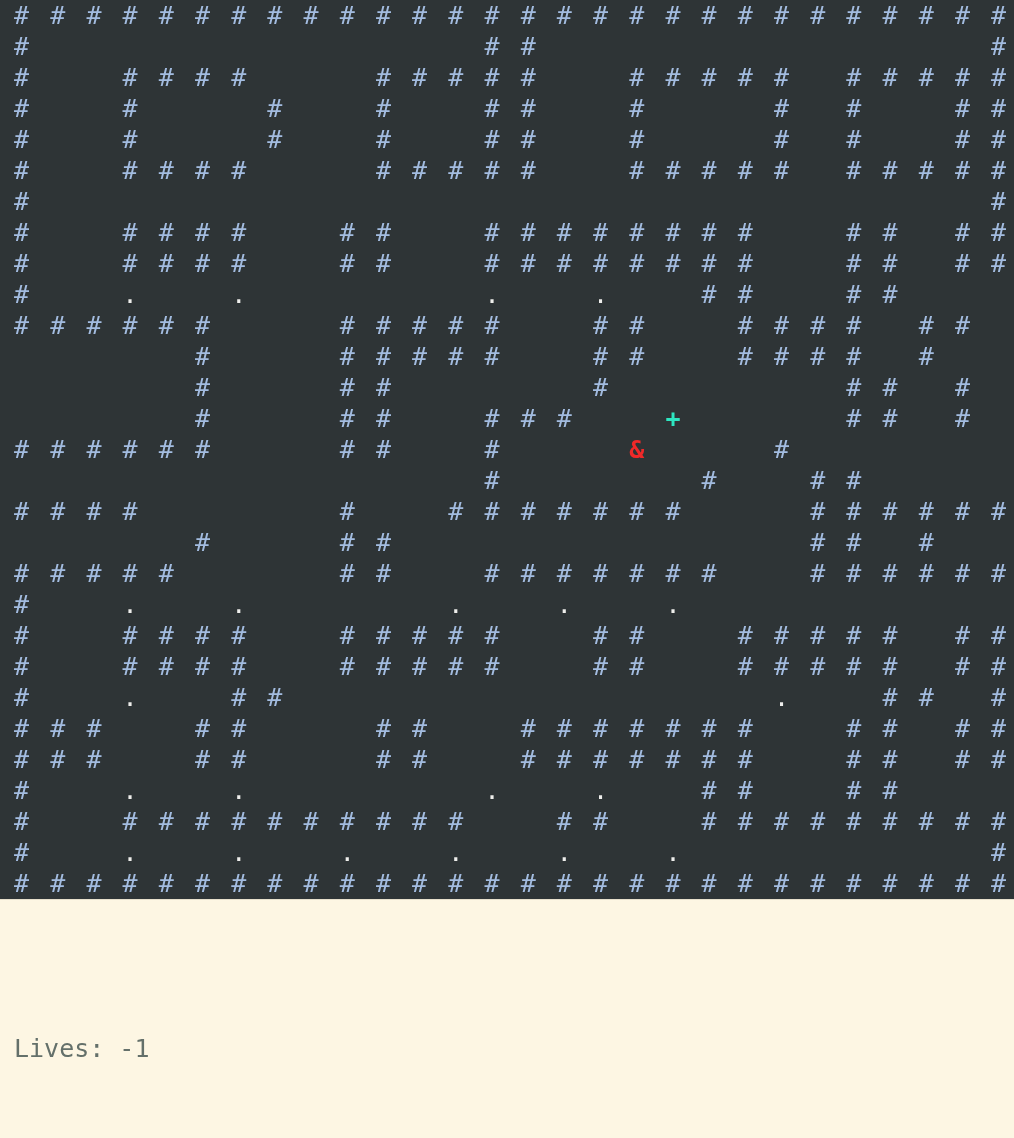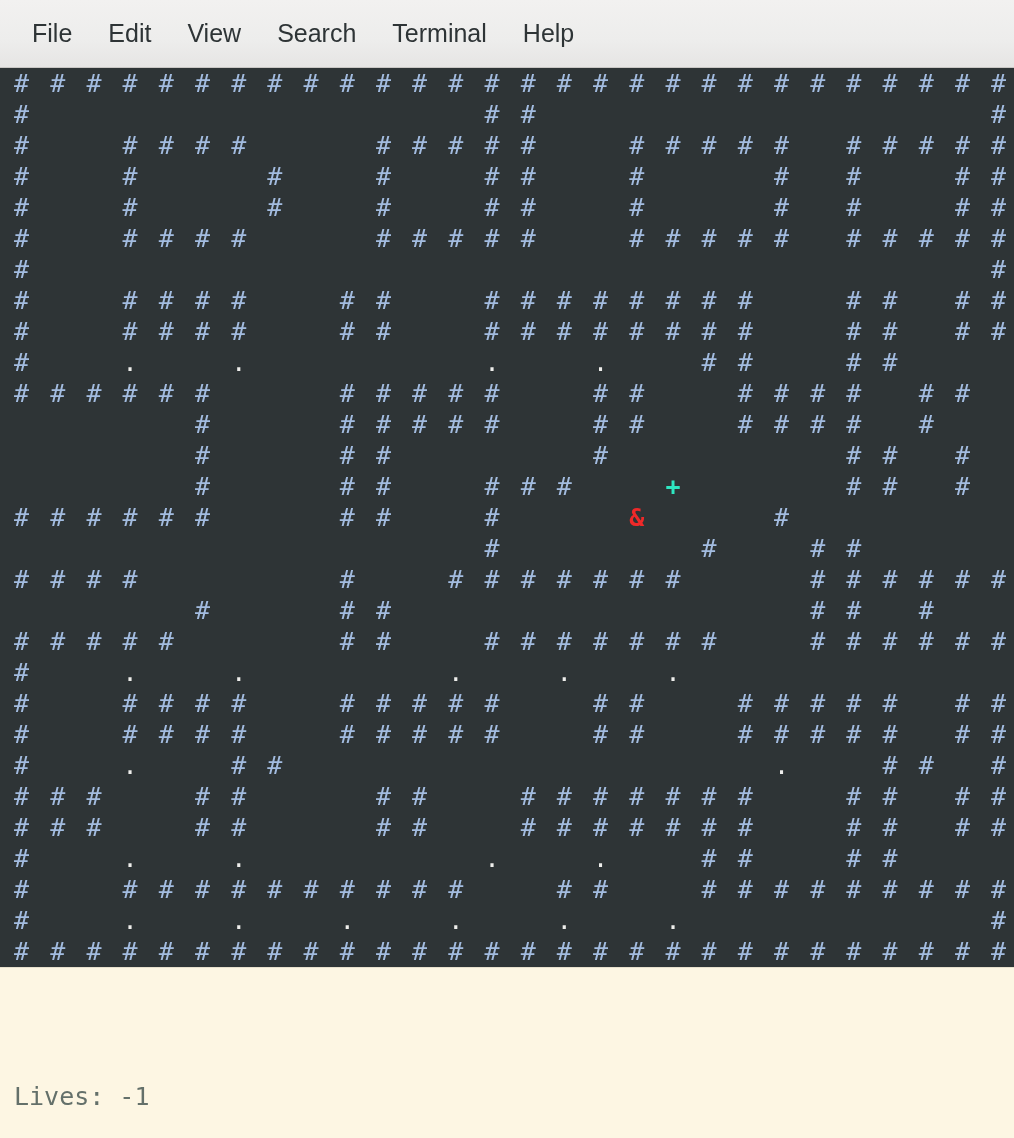--- a/index.html
+++ b/index.html
@@ -78,35 +78,27 @@
     width:1014px;
     padding:14px 0 0 14px;
     box-sizing:border-box;
     font-family:"DejaVu Sans Mono","Liberation Mono",monospace;
     font-size:25px;
     line-height:32px;
     color:#64706a;
     background:transparent;
     white-space:pre;
   }
-  .status .srow{display:block;height:32px;white-space:pre;}
+  .status .srow{display:block;height:32px;white-space:pre;margin-top:20px;}
 </style>
 </head>
 <body>
 
 <div class="window">
 
-  <div class="menubar">
-    <div class="menuitem">File</div>
-    <div class="menuitem">Edit</div>
-    <div class="menuitem">View</div>
-    <div class="menuitem">Search</div>
-    <div class="menuitem">Terminal</div>
-    <div class="menuitem">Help</div>
-  </div>
 
   <div class="termbody">
 
     <div class="game" id="maze"><span class="grow"><span class="c-wall">#</span><span class="c-wall">#</span><span class="c-wall">#</span><span class="c-wall">#</span><span class="c-wall">#</span><span class="c-wall">#</span><span class="c-wall">#</span><span class="c-wall">#</span><span class="c-wall">#</span><span class="c-wall">#</span><span class="c-wall">#</span><span class="c-wall">#</span><span class="c-wall">#</span><span class="c-wall">#</span><span class="c-wall">#</span><span class="c-wall">#</span><span class="c-wall">#</span><span class="c-wall">#</span><span class="c-wall">#</span><span class="c-wall">#</span><span class="c-wall">#</span><span class="c-wall">#</span><span class="c-wall">#</span><span class="c-wall">#</span><span class="c-wall">#</span><span class="c-wall">#</span><span class="c-wall">#</span><span class="c-wall">#</span></span><span class="grow"><span class="c-wall">#</span><span class="c-empty">&nbsp;</span><span class="c-empty">&nbsp;</span><span class="c-empty">&nbsp;</span><span class="c-empty">&nbsp;</span><span class="c-empty">&nbsp;</span><span class="c-empty">&nbsp;</span><span class="c-empty">&nbsp;</span><span class="c-empty">&nbsp;</span><span class="c-empty">&nbsp;</span><span class="c-empty">&nbsp;</span><span class="c-empty">&nbsp;</span><span class="c-empty">&nbsp;</span><span class="c-wall">#</span><span class="c-wall">#</span><span class="c-empty">&nbsp;</span><span class="c-empty">&nbsp;</span><span class="c-empty">&nbsp;</span><span class="c-empty">&nbsp;</span><span class="c-empty">&nbsp;</span><span class="c-empty">&nbsp;</span><span class="c-empty">&nbsp;</span><span class="c-empty">&nbsp;</span><span class="c-empty">&nbsp;</span><span class="c-empty">&nbsp;</span><span class="c-empty">&nbsp;</span><span class="c-empty">&nbsp;</span><span class="c-wall">#</span></span><span class="grow"><span class="c-wall">#</span><span class="c-empty">&nbsp;</span><span class="c-empty">&nbsp;</span><span class="c-wall">#</span><span class="c-wall">#</span><span class="c-wall">#</span><span class="c-wall">#</span><span class="c-empty">&nbsp;</span><span class="c-empty">&nbsp;</span><span class="c-empty">&nbsp;</span><span class="c-wall">#</span><span class="c-wall">#</span><span class="c-wall">#</span><span class="c-wall">#</span><span class="c-wall">#</span><span class="c-empty">&nbsp;</span><span class="c-empty">&nbsp;</span><span class="c-wall">#</span><span class="c-wall">#</span><span class="c-wall">#</span><span class="c-wall">#</span><span class="c-wall">#</span><span class="c-empty">&nbsp;</span><span class="c-wall">#</span><span class="c-wall">#</span><span class="c-wall">#</span><span class="c-wall">#</span><span class="c-wall">#</span></span><span class="grow"><span class="c-wall">#</span><span class="c-empty">&nbsp;</span><span class="c-empty">&nbsp;</span><span class="c-wall">#</span><span class="c-empty">&nbsp;</span><span class="c-empty">&nbsp;</span><span class="c-empty">&nbsp;</span><span class="c-wall">#</span><span class="c-empty">&nbsp;</span><span class="c-empty">&nbsp;</span><span class="c-wall">#</span><span class="c-empty">&nbsp;</span><span class="c-empty">&nbsp;</span><span class="c-wall">#</span><span class="c-wall">#</span><span class="c-empty">&nbsp;</span><span class="c-empty">&nbsp;</span><span class="c-wall">#</span><span class="c-empty">&nbsp;</span><span class="c-empty">&nbsp;</span><span class="c-empty">&nbsp;</span><span class="c-wall">#</span><span class="c-empty">&nbsp;</span><span class="c-wall">#</span><span class="c-empty">&nbsp;</span><span class="c-empty">&nbsp;</span><span class="c-wall">#</span><span class="c-wall">#</span></span><span class="grow"><span class="c-wall">#</span><span class="c-empty">&nbsp;</span><span class="c-empty">&nbsp;</span><span class="c-wall">#</span><span class="c-empty">&nbsp;</span><span class="c-empty">&nbsp;</span><span class="c-empty">&nbsp;</span><span class="c-wall">#</span><span class="c-empty">&nbsp;</span><span class="c-empty">&nbsp;</span><span class="c-wall">#</span><span class="c-empty">&nbsp;</span><span class="c-empty">&nbsp;</span><span class="c-wall">#</span><span class="c-wall">#</span><span class="c-empty">&nbsp;</span><span class="c-empty">&nbsp;</span><span class="c-wall">#</span><span class="c-empty">&nbsp;</span><span class="c-empty">&nbsp;</span><span class="c-empty">&nbsp;</span><span class="c-wall">#</span><span class="c-empty">&nbsp;</span><span class="c-wall">#</span><span class="c-empty">&nbsp;</span><span class="c-empty">&nbsp;</span><span class="c-wall">#</span><span class="c-wall">#</span></span><span class="grow"><span class="c-wall">#</span><span class="c-empty">&nbsp;</span><span class="c-empty">&nbsp;</span><span class="c-wall">#</span><span class="c-wall">#</span><span class="c-wall">#</span><span class="c-wall">#</span><span class="c-empty">&nbsp;</span><span class="c-empty">&nbsp;</span><span class="c-empty">&nbsp;</span><span class="c-wall">#</span><span class="c-wall">#</span><span class="c-wall">#</span><span class="c-wall">#</span><span class="c-wall">#</span><span class="c-empty">&nbsp;</span><span class="c-empty">&nbsp;</span><span class="c-wall">#</span><span class="c-wall">#</span><span class="c-wall">#</span><span class="c-wall">#</span><span class="c-wall">#</span><span class="c-empty">&nbsp;</span><span class="c-wall">#</span><span class="c-wall">#</span><span class="c-wall">#</span><span class="c-wall">#</span><span class="c-wall">#</span></span><span class="grow"><span class="c-wall">#</span><span class="c-empty">&nbsp;</span><span class="c-empty">&nbsp;</span><span class="c-empty">&nbsp;</span><span class="c-empty">&nbsp;</span><span class="c-empty">&nbsp;</span><span class="c-empty">&nbsp;</span><span class="c-empty">&nbsp;</span><span class="c-empty">&nbsp;</span><span class="c-empty">&nbsp;</span><span class="c-empty">&nbsp;</span><span class="c-empty">&nbsp;</span><span class="c-empty">&nbsp;</span><span class="c-empty">&nbsp;</span><span class="c-empty">&nbsp;</span><span class="c-empty">&nbsp;</span><span class="c-empty">&nbsp;</span><span class="c-empty">&nbsp;</span><span class="c-empty">&nbsp;</span><span class="c-empty">&nbsp;</span><span class="c-empty">&nbsp;</span><span class="c-empty">&nbsp;</span><span class="c-empty">&nbsp;</span><span class="c-empty">&nbsp;</span><span class="c-empty">&nbsp;</span><span class="c-empty">&nbsp;</span><span class="c-empty">&nbsp;</span><span class="c-wall">#</span></span><span class="grow"><span class="c-wall">#</span><span class="c-empty">&nbsp;</span><span class="c-empty">&nbsp;</span><span class="c-wall">#</span><span class="c-wall">#</span><span class="c-wall">#</span><span class="c-wall">#</span><span class="c-empty">&nbsp;</span><span class="c-empty">&nbsp;</span><span class="c-wall">#</span><span class="c-wall">#</span><span class="c-empty">&nbsp;</span><span class="c-empty">&nbsp;</span><span class="c-wall">#</span><span class="c-wall">#</span><span class="c-wall">#</span><span class="c-wall">#</span><span class="c-wall">#</span><span class="c-wall">#</span><span class="c-wall">#</span><span class="c-wall">#</span><span class="c-empty">&nbsp;</span><span class="c-empty">&nbsp;</span><span class="c-wall">#</span><span class="c-wall">#</span><span class="c-empty">&nbsp;</span><span class="c-wall">#</span><span class="c-wall">#</span></span><span class="grow"><span class="c-wall">#</span><span class="c-empty">&nbsp;</span><span class="c-empty">&nbsp;</span><span class="c-wall">#</span><span class="c-wall">#</span><span class="c-wall">#</span><span class="c-wall">#</span><span class="c-empty">&nbsp;</span><span class="c-empty">&nbsp;</span><span class="c-wall">#</span><span class="c-wall">#</span><span class="c-empty">&nbsp;</span><span class="c-empty">&nbsp;</span><span class="c-wall">#</span><span class="c-wall">#</span><span class="c-wall">#</span><span class="c-wall">#</span><span class="c-wall">#</span><span class="c-wall">#</span><span class="c-wall">#</span><span class="c-wall">#</span><span class="c-empty">&nbsp;</span><span class="c-empty">&nbsp;</span><span class="c-wall">#</span><span class="c-wall">#</span><span class="c-empty">&nbsp;</span><span class="c-wall">#</span><span class="c-wall">#</span></span><span class="grow"><span class="c-wall">#</span><span class="c-empty">&nbsp;</span><span class="c-empty">&nbsp;</span><span class="c-dot">.</span><span class="c-empty">&nbsp;</span><span class="c-empty">&nbsp;</span><span class="c-dot">.</span><span class="c-empty">&nbsp;</span><span class="c-empty">&nbsp;</span><span class="c-empty">&nbsp;</span><span class="c-empty">&nbsp;</span><span class="c-empty">&nbsp;</span><span class="c-empty">&nbsp;</span><span class="c-dot">.</span><span class="c-empty">&nbsp;</span><span class="c-empty">&nbsp;</span><span class="c-dot">.</span><span class="c-empty">&nbsp;</span><span class="c-empty">&nbsp;</span><span class="c-wall">#</span><span class="c-wall">#</span><span class="c-empty">&nbsp;</span><span class="c-empty">&nbsp;</span><span class="c-wall">#</span><span class="c-wall">#</span><span class="c-empty">&nbsp;</span><span class="c-empty">&nbsp;</span><span class="c-empty">&nbsp;</span></span><span class="grow"><span class="c-wall">#</span><span class="c-wall">#</span><span class="c-wall">#</span><span class="c-wall">#</span><span class="c-wall">#</span><span class="c-wall">#</span><span class="c-empty">&nbsp;</span><span class="c-empty">&nbsp;</span><span class="c-empty">&nbsp;</span><span class="c-wall">#</span><span class="c-wall">#</span><span class="c-wall">#</span><span class="c-wall">#</span><span class="c-wall">#</span><span class="c-empty">&nbsp;</span><span class="c-empty">&nbsp;</span><span class="c-wall">#</span><span class="c-wall">#</span><span class="c-empty">&nbsp;</span><span class="c-empty">&nbsp;</span><span class="c-wall">#</span><span class="c-wall">#</span><span class="c-wall">#</span><span class="c-wall">#</span><span class="c-empty">&nbsp;</span><span class="c-wall">#</span><span class="c-wall">#</span><span class="c-empty">&nbsp;</span></span><span class="grow"><span class="c-empty">&nbsp;</span><span class="c-empty">&nbsp;</span><span class="c-empty">&nbsp;</span><span class="c-empty">&nbsp;</span><span class="c-empty">&nbsp;</span><span class="c-wall">#</span><span class="c-empty">&nbsp;</span><span class="c-empty">&nbsp;</span><span class="c-empty">&nbsp;</span><span class="c-wall">#</span><span class="c-wall">#</span><span class="c-wall">#</span><span class="c-wall">#</span><span class="c-wall">#</span><span class="c-empty">&nbsp;</span><span class="c-empty">&nbsp;</span><span class="c-wall">#</span><span class="c-wall">#</span><span class="c-empty">&nbsp;</span><span class="c-empty">&nbsp;</span><span class="c-wall">#</span><span class="c-wall">#</span><span class="c-wall">#</span><span class="c-wall">#</span><span class="c-empty">&nbsp;</span><span class="c-wall">#</span><span class="c-empty">&nbsp;</span><span class="c-empty">&nbsp;</span></span><span class="grow"><span class="c-empty">&nbsp;</span><span class="c-empty">&nbsp;</span><span class="c-empty">&nbsp;</span><span class="c-empty">&nbsp;</span><span class="c-empty">&nbsp;</span><span class="c-wall">#</span><span class="c-empty">&nbsp;</span><span class="c-empty">&nbsp;</span><span class="c-empty">&nbsp;</span><span class="c-wall">#</span><span class="c-wall">#</span><span class="c-empty">&nbsp;</span><span class="c-empty">&nbsp;</span><span class="c-empty">&nbsp;</span><span class="c-empty">&nbsp;</span><span class="c-empty">&nbsp;</span><span class="c-wall">#</span><span class="c-empty">&nbsp;</span><span class="c-empty">&nbsp;</span><span class="c-empty">&nbsp;</span><span class="c-empty">&nbsp;</span><span class="c-empty">&nbsp;</span><span class="c-empty">&nbsp;</span><span class="c-wall">#</span><span class="c-wall">#</span><span class="c-empty">&nbsp;</span><span class="c-wall">#</span><span class="c-empty">&nbsp;</span></span><span class="grow"><span class="c-empty">&nbsp;</span><span class="c-empty">&nbsp;</span><span class="c-empty">&nbsp;</span><span class="c-empty">&nbsp;</span><span class="c-empty">&nbsp;</span><span class="c-wall">#</span><span class="c-empty">&nbsp;</span><span class="c-empty">&nbsp;</span><span class="c-empty">&nbsp;</span><span class="c-wall">#</span><span class="c-wall">#</span><span class="c-empty">&nbsp;</span><span class="c-empty">&nbsp;</span><span class="c-wall">#</span><span class="c-wall">#</span><span class="c-wall">#</span><span class="c-empty">&nbsp;</span><span class="c-empty">&nbsp;</span><span class="c-item">+</span><span class="c-empty">&nbsp;</span><span class="c-empty">&nbsp;</span><span class="c-empty">&nbsp;</span><span class="c-empty">&nbsp;</span><span class="c-wall">#</span><span class="c-wall">#</span><span class="c-empty">&nbsp;</span><span class="c-wall">#</span><span class="c-empty">&nbsp;</span></span><span class="grow"><span class="c-wall">#</span><span class="c-wall">#</span><span class="c-wall">#</span><span class="c-wall">#</span><span class="c-wall">#</span><span class="c-wall">#</span><span class="c-empty">&nbsp;</span><span class="c-empty">&nbsp;</span><span class="c-empty">&nbsp;</span><span class="c-wall">#</span><span class="c-wall">#</span><span class="c-empty">&nbsp;</span><span class="c-empty">&nbsp;</span><span class="c-wall">#</span><span class="c-empty">&nbsp;</span><span class="c-empty">&nbsp;</span><span class="c-empty">&nbsp;</span><span class="c-ghost">&amp;</span><span class="c-empty">&nbsp;</span><span class="c-empty">&nbsp;</span><span class="c-empty">&nbsp;</span><span class="c-wall">#</span><span class="c-empty">&nbsp;</span><span class="c-empty">&nbsp;</span><span class="c-empty">&nbsp;</span><span class="c-empty">&nbsp;</span><span class="c-empty">&nbsp;</span><span class="c-empty">&nbsp;</span></span><span class="grow"><span class="c-empty">&nbsp;</span><span class="c-empty">&nbsp;</span><span class="c-empty">&nbsp;</span><span class="c-empty">&nbsp;</span><span class="c-empty">&nbsp;</span><span class="c-empty">&nbsp;</span><span class="c-empty">&nbsp;</span><span class="c-empty">&nbsp;</span><span class="c-empty">&nbsp;</span><span class="c-empty">&nbsp;</span><span class="c-empty">&nbsp;</span><span class="c-empty">&nbsp;</span><span class="c-empty">&nbsp;</span><span class="c-wall">#</span><span class="c-empty">&nbsp;</span><span class="c-empty">&nbsp;</span><span class="c-empty">&nbsp;</span><span class="c-empty">&nbsp;</span><span class="c-empty">&nbsp;</span><span class="c-wall">#</span><span class="c-empty">&nbsp;</span><span class="c-empty">&nbsp;</span><span class="c-wall">#</span><span class="c-wall">#</span><span class="c-empty">&nbsp;</span><span class="c-empty">&nbsp;</span><span class="c-empty">&nbsp;</span><span class="c-empty">&nbsp;</span></span><span class="grow"><span class="c-wall">#</span><span class="c-wall">#</span><span class="c-wall">#</span><span class="c-wall">#</span><span class="c-empty">&nbsp;</span><span class="c-empty">&nbsp;</span><span class="c-empty">&nbsp;</span><span class="c-empty">&nbsp;</span><span class="c-empty">&nbsp;</span><span class="c-wall">#</span><span class="c-empty">&nbsp;</span><span class="c-empty">&nbsp;</span><span class="c-wall">#</span><span class="c-wall">#</span><span class="c-wall">#</span><span class="c-wall">#</span><span class="c-wall">#</span><span class="c-wall">#</span><span class="c-wall">#</span><span class="c-empty">&nbsp;</span><span class="c-empty">&nbsp;</span><span class="c-empty">&nbsp;</span><span class="c-wall">#</span><span class="c-wall">#</span><span class="c-wall">#</span><span class="c-wall">#</span><span class="c-wall">#</span><span class="c-wall">#</span></span><span class="grow"><span class="c-empty">&nbsp;</span><span class="c-empty">&nbsp;</span><span class="c-empty">&nbsp;</span><span class="c-empty">&nbsp;</span><span class="c-empty">&nbsp;</span><span class="c-wall">#</span><span class="c-empty">&nbsp;</span><span class="c-empty">&nbsp;</span><span class="c-empty">&nbsp;</span><span class="c-wall">#</span><span class="c-wall">#</span><span class="c-empty">&nbsp;</span><span class="c-empty">&nbsp;</span><span class="c-empty">&nbsp;</span><span class="c-empty">&nbsp;</span><span class="c-empty">&nbsp;</span><span class="c-empty">&nbsp;</span><span class="c-empty">&nbsp;</span><span class="c-empty">&nbsp;</span><span class="c-empty">&nbsp;</span><span class="c-empty">&nbsp;</span><span class="c-empty">&nbsp;</span><span class="c-wall">#</span><span class="c-wall">#</span><span class="c-empty">&nbsp;</span><span class="c-wall">#</span><span class="c-empty">&nbsp;</span><span class="c-empty">&nbsp;</span></span><span class="grow"><span class="c-wall">#</span><span class="c-wall">#</span><span class="c-wall">#</span><span class="c-wall">#</span><span class="c-wall">#</span><span class="c-empty">&nbsp;</span><span class="c-empty">&nbsp;</span><span class="c-empty">&nbsp;</span><span class="c-empty">&nbsp;</span><span class="c-wall">#</span><span class="c-wall">#</span><span class="c-empty">&nbsp;</span><span class="c-empty">&nbsp;</span><span class="c-wall">#</span><span class="c-wall">#</span><span class="c-wall">#</span><span class="c-wall">#</span><span class="c-wall">#</span><span class="c-wall">#</span><span class="c-wall">#</span><span class="c-empty">&nbsp;</span><span class="c-empty">&nbsp;</span><span class="c-wall">#</span><span class="c-wall">#</span><span class="c-wall">#</span><span class="c-wall">#</span><span class="c-wall">#</span><span class="c-wall">#</span></span><span class="grow"><span class="c-wall">#</span><span class="c-empty">&nbsp;</span><span class="c-empty">&nbsp;</span><span class="c-dot">.</span><span class="c-empty">&nbsp;</span><span class="c-empty">&nbsp;</span><span class="c-dot">.</span><span class="c-empty">&nbsp;</span><span class="c-empty">&nbsp;</span><span class="c-empty">&nbsp;</span><span class="c-empty">&nbsp;</span><span class="c-empty">&nbsp;</span><span class="c-dot">.</span><span class="c-empty">&nbsp;</span><span class="c-empty">&nbsp;</span><span class="c-dot">.</span><span class="c-empty">&nbsp;</span><span class="c-empty">&nbsp;</span><span class="c-dot">.</span><span class="c-empty">&nbsp;</span><span class="c-empty">&nbsp;</span><span class="c-empty">&nbsp;</span><span class="c-empty">&nbsp;</span><span class="c-empty">&nbsp;</span><span class="c-empty">&nbsp;</span><span class="c-empty">&nbsp;</span><span class="c-empty">&nbsp;</span><span class="c-empty">&nbsp;</span></span><span class="grow"><span class="c-wall">#</span><span class="c-empty">&nbsp;</span><span class="c-empty">&nbsp;</span><span class="c-wall">#</span><span class="c-wall">#</span><span class="c-wall">#</span><span class="c-wall">#</span><span class="c-empty">&nbsp;</span><span class="c-empty">&nbsp;</span><span class="c-wall">#</span><span class="c-wall">#</span><span class="c-wall">#</span><span class="c-wall">#</span><span class="c-wall">#</span><span class="c-empty">&nbsp;</span><span class="c-empty">&nbsp;</span><span class="c-wall">#</span><span class="c-wall">#</span><span class="c-empty">&nbsp;</span><span class="c-empty">&nbsp;</span><span class="c-wall">#</span><span class="c-wall">#</span><span class="c-wall">#</span><span class="c-wall">#</span><span class="c-wall">#</span><span class="c-empty">&nbsp;</span><span class="c-wall">#</span><span class="c-wall">#</span></span><span class="grow"><span class="c-wall">#</span><span class="c-empty">&nbsp;</span><span class="c-empty">&nbsp;</span><span class="c-wall">#</span><span class="c-wall">#</span><span class="c-wall">#</span><span class="c-wall">#</span><span class="c-empty">&nbsp;</span><span class="c-empty">&nbsp;</span><span class="c-wall">#</span><span class="c-wall">#</span><span class="c-wall">#</span><span class="c-wall">#</span><span class="c-wall">#</span><span class="c-empty">&nbsp;</span><span class="c-empty">&nbsp;</span><span class="c-wall">#</span><span class="c-wall">#</span><span class="c-empty">&nbsp;</span><span class="c-empty">&nbsp;</span><span class="c-wall">#</span><span class="c-wall">#</span><span class="c-wall">#</span><span class="c-wall">#</span><span class="c-wall">#</span><span class="c-empty">&nbsp;</span><span class="c-wall">#</span><span class="c-wall">#</span></span><span class="grow"><span class="c-wall">#</span><span class="c-empty">&nbsp;</span><span class="c-empty">&nbsp;</span><span class="c-dot">.</span><span class="c-empty">&nbsp;</span><span class="c-empty">&nbsp;</span><span class="c-wall">#</span><span class="c-wall">#</span><span class="c-empty">&nbsp;</span><span class="c-empty">&nbsp;</span><span class="c-empty">&nbsp;</span><span class="c-empty">&nbsp;</span><span class="c-empty">&nbsp;</span><span class="c-empty">&nbsp;</span><span class="c-empty">&nbsp;</span><span class="c-empty">&nbsp;</span><span class="c-empty">&nbsp;</span><span class="c-empty">&nbsp;</span><span class="c-empty">&nbsp;</span><span class="c-empty">&nbsp;</span><span class="c-empty">&nbsp;</span><span class="c-dot">.</span><span class="c-empty">&nbsp;</span><span class="c-empty">&nbsp;</span><span class="c-wall">#</span><span class="c-wall">#</span><span class="c-empty">&nbsp;</span><span class="c-wall">#</span></span><span class="grow"><span class="c-wall">#</span><span class="c-wall">#</span><span class="c-wall">#</span><span class="c-empty">&nbsp;</span><span class="c-empty">&nbsp;</span><span class="c-wall">#</span><span class="c-wall">#</span><span class="c-empty">&nbsp;</span><span class="c-empty">&nbsp;</span><span class="c-empty">&nbsp;</span><span class="c-wall">#</span><span class="c-wall">#</span><span class="c-empty">&nbsp;</span><span class="c-empty">&nbsp;</span><span class="c-wall">#</span><span class="c-wall">#</span><span class="c-wall">#</span><span class="c-wall">#</span><span class="c-wall">#</span><span class="c-wall">#</span><span class="c-wall">#</span><span class="c-empty">&nbsp;</span><span class="c-empty">&nbsp;</span><span class="c-wall">#</span><span class="c-wall">#</span><span class="c-empty">&nbsp;</span><span class="c-wall">#</span><span class="c-wall">#</span></span><span class="grow"><span class="c-wall">#</span><span class="c-wall">#</span><span class="c-wall">#</span><span class="c-empty">&nbsp;</span><span class="c-empty">&nbsp;</span><span class="c-wall">#</span><span class="c-wall">#</span><span class="c-empty">&nbsp;</span><span class="c-empty">&nbsp;</span><span class="c-empty">&nbsp;</span><span class="c-wall">#</span><span class="c-wall">#</span><span class="c-empty">&nbsp;</span><span class="c-empty">&nbsp;</span><span class="c-wall">#</span><span class="c-wall">#</span><span class="c-wall">#</span><span class="c-wall">#</span><span class="c-wall">#</span><span class="c-wall">#</span><span class="c-wall">#</span><span class="c-empty">&nbsp;</span><span class="c-empty">&nbsp;</span><span class="c-wall">#</span><span class="c-wall">#</span><span class="c-empty">&nbsp;</span><span class="c-wall">#</span><span class="c-wall">#</span></span><span class="grow"><span class="c-wall">#</span><span class="c-empty">&nbsp;</span><span class="c-empty">&nbsp;</span><span class="c-dot">.</span><span class="c-empty">&nbsp;</span><span class="c-empty">&nbsp;</span><span class="c-dot">.</span><span class="c-empty">&nbsp;</span><span class="c-empty">&nbsp;</span><span class="c-empty">&nbsp;</span><span class="c-empty">&nbsp;</span><span class="c-empty">&nbsp;</span><span class="c-empty">&nbsp;</span><span class="c-dot">.</span><span class="c-empty">&nbsp;</span><span class="c-empty">&nbsp;</span><span class="c-dot">.</span><span class="c-empty">&nbsp;</span><span class="c-empty">&nbsp;</span><span class="c-wall">#</span><span class="c-wall">#</span><span class="c-empty">&nbsp;</span><span class="c-empty">&nbsp;</span><span class="c-wall">#</span><span class="c-wall">#</span><span class="c-empty">&nbsp;</span><span class="c-empty">&nbsp;</span><span class="c-empty">&nbsp;</span></span><span class="grow"><span class="c-wall">#</span><span class="c-empty">&nbsp;</span><span class="c-empty">&nbsp;</span><span class="c-wall">#</span><span class="c-wall">#</span><span class="c-wall">#</span><span class="c-wall">#</span><span class="c-wall">#</span><span class="c-wall">#</span><span class="c-wall">#</span><span class="c-wall">#</span><span class="c-wall">#</span><span class="c-wall">#</span><span class="c-empty">&nbsp;</span><span class="c-empty">&nbsp;</span><span class="c-wall">#</span><span class="c-wall">#</span><span class="c-empty">&nbsp;</span><span class="c-empty">&nbsp;</span><span class="c-wall">#</span><span class="c-wall">#</span><span class="c-wall">#</span><span class="c-wall">#</span><span class="c-wall">#</span><span class="c-wall">#</span><span class="c-wall">#</span><span class="c-wall">#</span><span class="c-wall">#</span></span><span class="grow"><span class="c-wall">#</span><span class="c-empty">&nbsp;</span><span class="c-empty">&nbsp;</span><span class="c-dot">.</span><span class="c-empty">&nbsp;</span><span class="c-empty">&nbsp;</span><span class="c-dot">.</span><span class="c-empty">&nbsp;</span><span class="c-empty">&nbsp;</span><span class="c-dot">.</span><span class="c-empty">&nbsp;</span><span class="c-empty">&nbsp;</span><span class="c-dot">.</span><span class="c-empty">&nbsp;</span><span class="c-empty">&nbsp;</span><span class="c-dot">.</span><span class="c-empty">&nbsp;</span><span class="c-empty">&nbsp;</span><span class="c-dot">.</span><span class="c-empty">&nbsp;</span><span class="c-empty">&nbsp;</span><span class="c-empty">&nbsp;</span><span class="c-empty">&nbsp;</span><span class="c-empty">&nbsp;</span><span class="c-empty">&nbsp;</span><span class="c-empty">&nbsp;</span><span class="c-empty">&nbsp;</span><span class="c-wall">#</span></span><span class="grow"><span class="c-wall">#</span><span class="c-wall">#</span><span class="c-wall">#</span><span class="c-wall">#</span><span class="c-wall">#</span><span class="c-wall">#</span><span class="c-wall">#</span><span class="c-wall">#</span><span class="c-wall">#</span><span class="c-wall">#</span><span class="c-wall">#</span><span class="c-wall">#</span><span class="c-wall">#</span><span class="c-wall">#</span><span class="c-wall">#</span><span class="c-wall">#</span><span class="c-wall">#</span><span class="c-wall">#</span><span class="c-wall">#</span><span class="c-wall">#</span><span class="c-wall">#</span><span class="c-wall">#</span><span class="c-wall">#</span><span class="c-wall">#</span><span class="c-wall">#</span><span class="c-wall">#</span><span class="c-wall">#</span><span class="c-wall">#</span></span></div>
 
     <div class="status">
       <span class="srow">Lives: -1</span>
       
       
       

